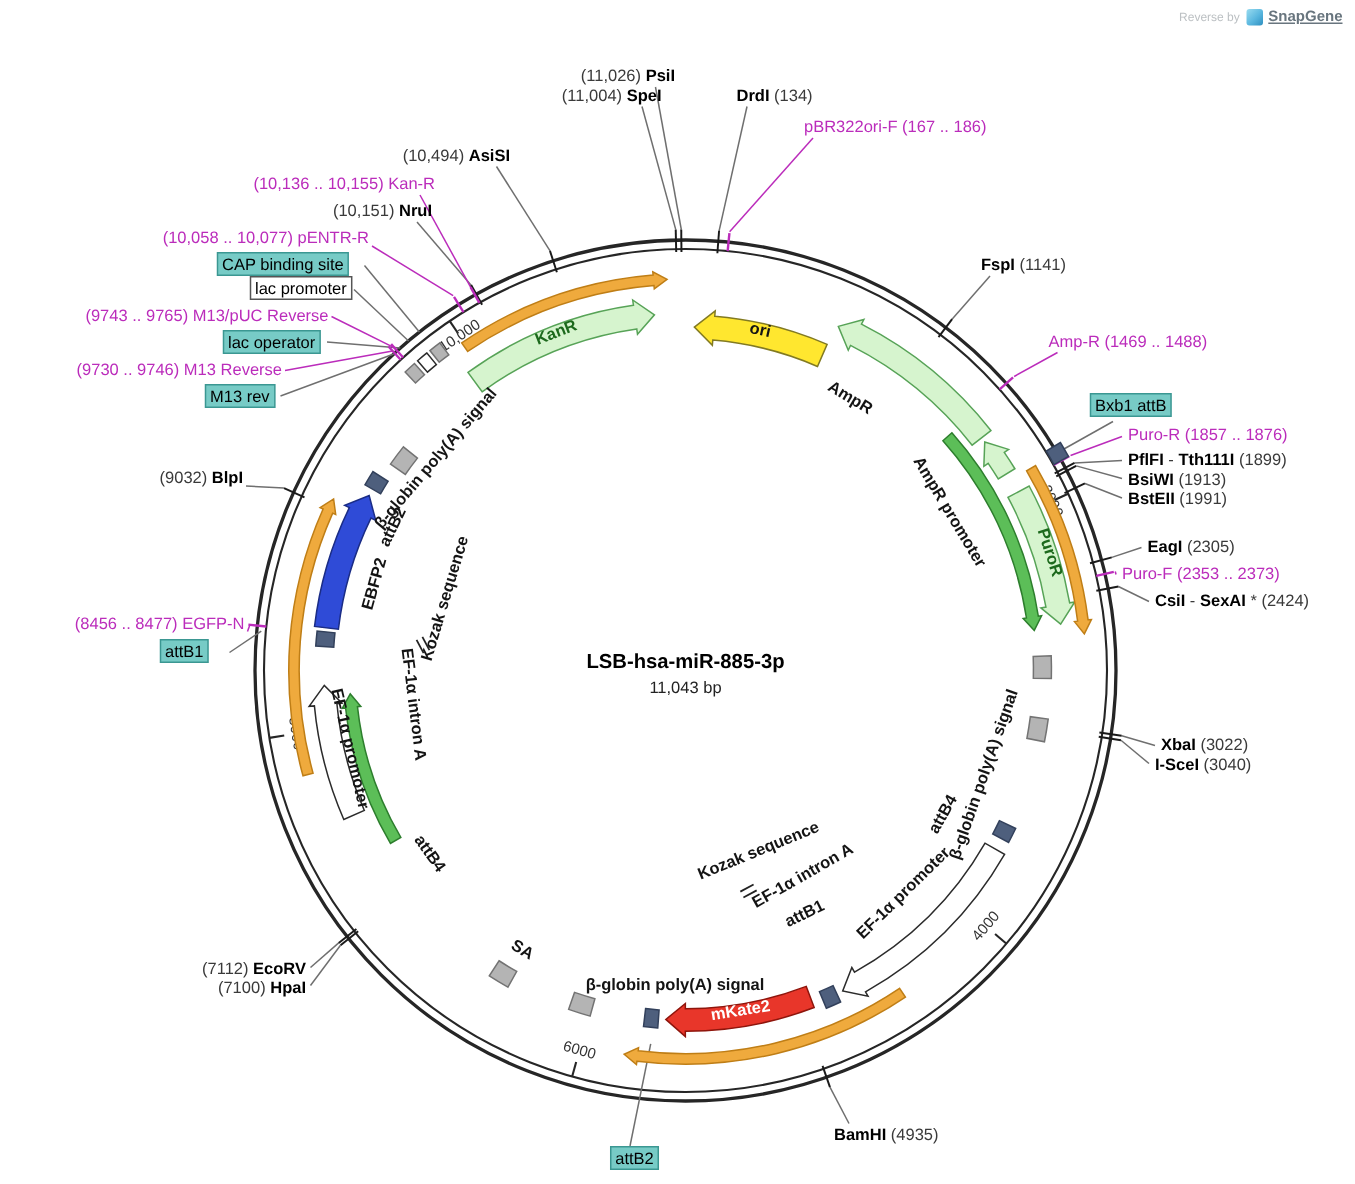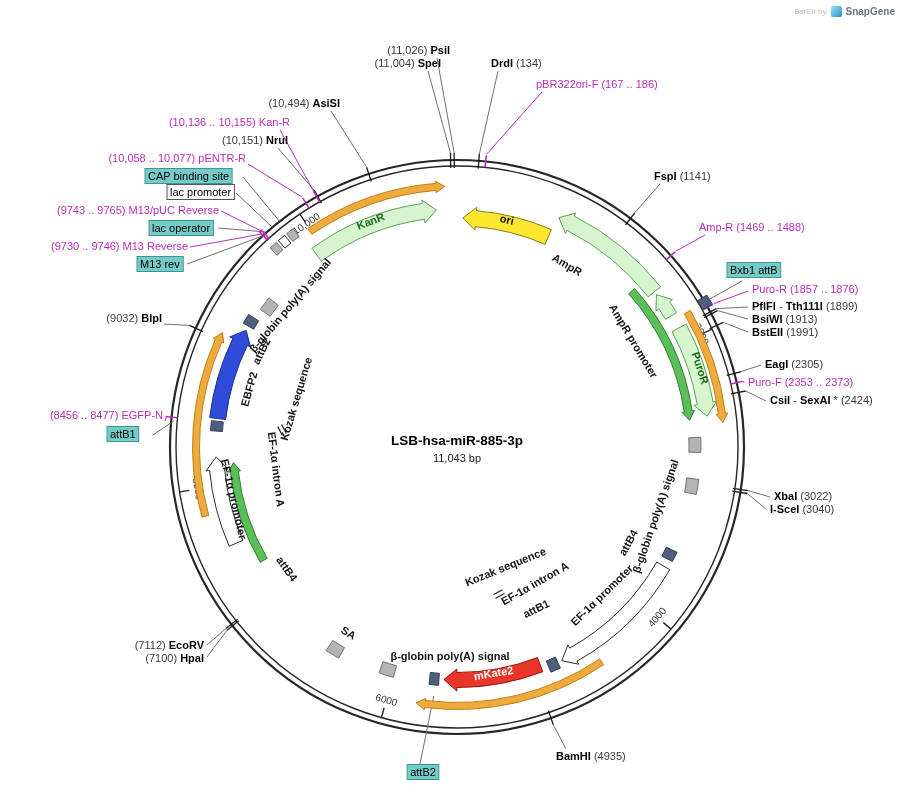--- a/index.html
+++ b/index.html
@@ -3,21 +3,21 @@
 <meta charset="utf-8">
 <style>
   html,body{margin:0;padding:0;background:#FFFFFF;}
   .stage{position:relative;width:903px;height:789px;background:#FFFFFF;overflow:hidden;
          font-family:"Liberation Sans",sans-serif;}
   svg text{font-family:"Liberation Sans","DejaVu Sans",sans-serif;}
   .watermark{position:absolute;top:6px;right:8px;display:flex;align-items:center;gap:4px;}
   .wm-credit{font-size:8px;color:#BCC0C3;}
   .wm-logo{width:11px;height:11px;border-radius:2px;display:inline-block;
            background:linear-gradient(135deg,#9ADCF0 0%,#5AB7DF 55%,#2E8FC0 100%);}
-  .wm-brand{font-size:10px;font-weight:bold;color:#68757E;}
+  .wm-brand{font-size:10px;font-weight:bold;color:#68757E;text-decoration:underline;}
 </style>
 </head>
 <body>
 
 <div class="stage">
   <svg id="map-svg" width="903" height="789" viewBox="0 0 903 789">
       <circle cx="457" cy="447" r="287" fill="none" stroke="#262626" stroke-width="2.2"></circle>
       <circle cx="457" cy="447" r="281" fill="none" stroke="#262626" stroke-width="1.4"></circle>
       <line x1="703.0070499165157" y1="333.3270859378853" x2="712.0848008359444" y2="329.1325134632685" stroke="#262626" stroke-width="1.4"></line>
       <text transform="translate(698.5,335.4) rotate(65.2)" text-anchor="middle" font-size="10" fill="#333333">2000</text>
@@ -183,17 +183,17 @@
       <rect x="145" y="168.5" width="87.125" height="15" fill="#77CBC6" stroke="#3B9792" stroke-width="1"></rect>
       <text x="148" y="180" text-anchor="start" font-size="11"><tspan fill="#000000">CAP binding site</tspan></text>
       <text x="246" y="162" text-anchor="end" font-size="11"><tspan fill="#BB2CBB">(10,058 .. 10,077)  pENTR-R</tspan></text>
       <text x="288" y="144" text-anchor="end" font-size="11"><tspan fill="#3A3A3A">(10,151)  </tspan><tspan fill="#000000" font-weight="bold">NruI</tspan></text>
       <text x="290" y="126" text-anchor="end" font-size="11"><tspan fill="#BB2CBB">(10,136 .. 10,155)  Kan-R</tspan></text>
       <text x="340" y="107" text-anchor="end" font-size="11"><tspan fill="#3A3A3A">(10,494) </tspan><tspan fill="#000000" font-weight="bold">AsiSI</tspan></text>
       <text x="457" y="445" text-anchor="middle" font-size="13.5" font-weight="bold" fill="#000000">LSB-hsa-miR-885-3p</text>
       <text x="457" y="462" text-anchor="middle" font-size="11" fill="#222222">11,043 bp</text>
     </svg>
   <div class="watermark">
-    <span class="wm-credit">BstEII by</span>
+    <span class="wm-credit">Reverse by</span>
     <span class="wm-logo"></span>
     <span class="wm-brand">SnapGene</span>
   </div>
 </div>
 
 </body></html>

